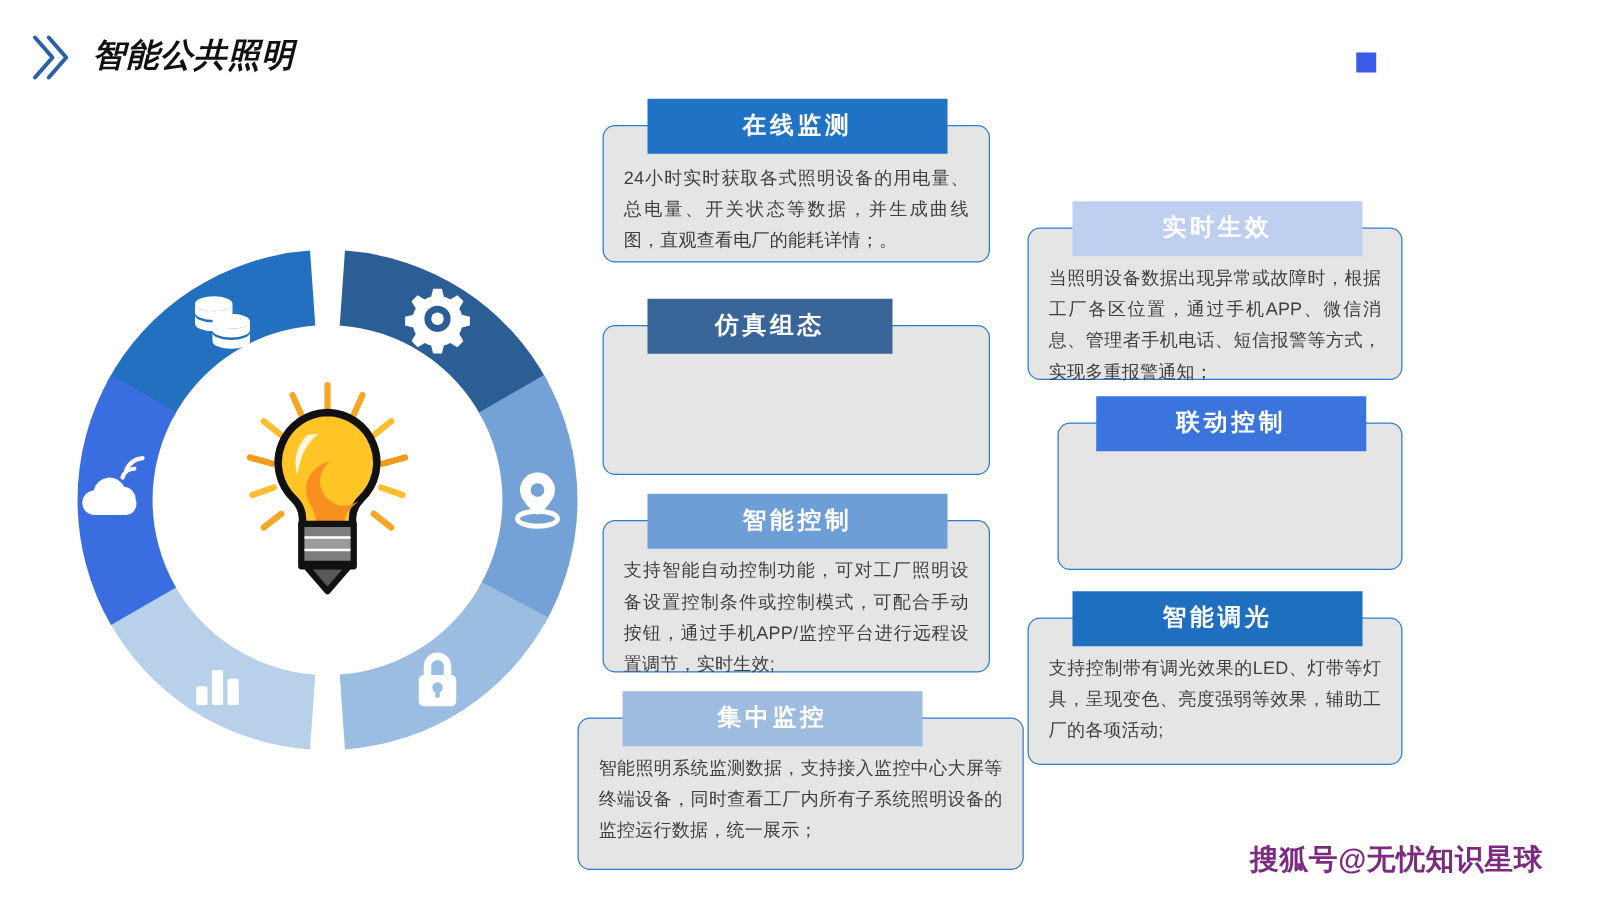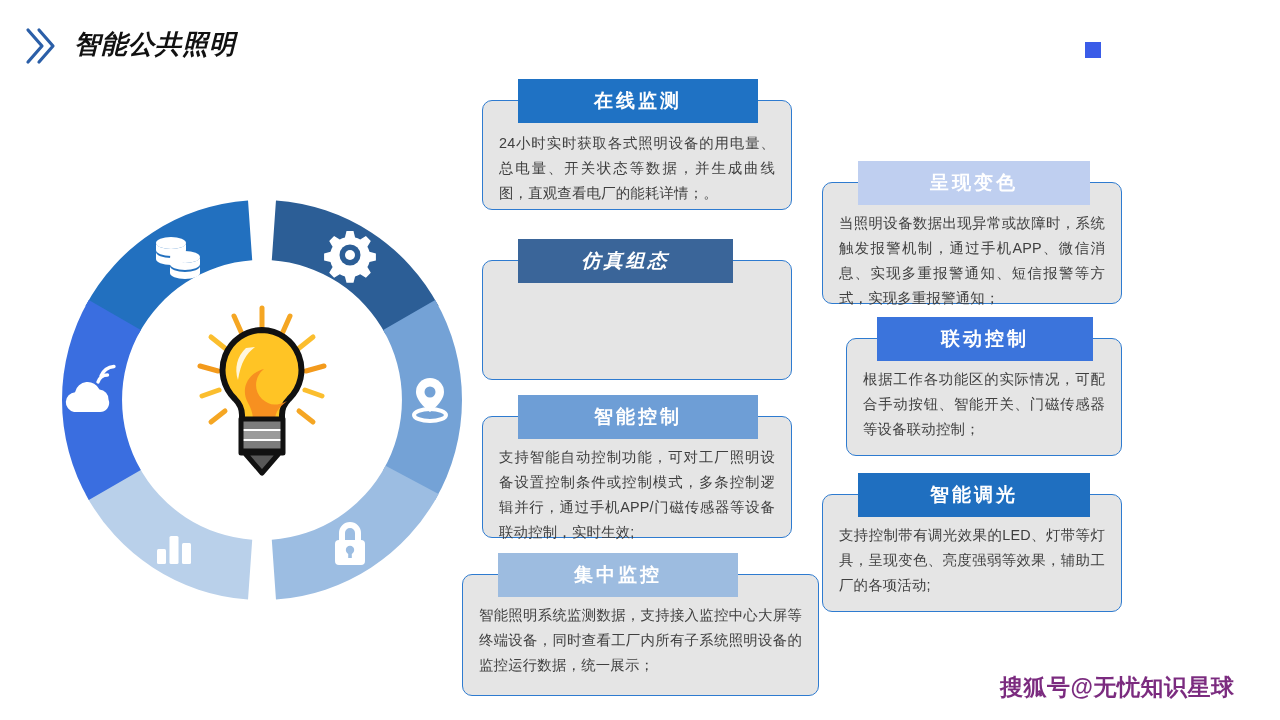--- a/index.html
+++ b/index.html
@@ -100,21 +100,21 @@
     text-align: justify;
     text-justify: inter-ideograph;
   }
 
   
   #card-online-monitoring   { left: 482px; top: 100px; width: 310px; height: 110px; }
   #card-online-monitoring .card-header { width: 240px; }
   #card-online-monitoring .card-body   { padding-top: 30px; }
 
   #card-simulation          { left: 482px; top: 260px; width: 310px; height: 120px; }
-  #card-simulation .card-header { width: 215px; font-style: italic; }
+  #card-simulation .card-header { width: 196px; }
   #card-simulation .card-body   { padding-top: 28px; }
 
   #card-smart-control       { left: 482px; top: 416px; width: 310px; height: 122px; }
   #card-smart-control .card-header { width: 240px; }
   #card-smart-control .card-body   { padding-top: 28px; }
 
   #card-central-monitoring  { left: 462px; top: 574px; width: 357px; height: 122px; }
   #card-central-monitoring .card-header { width: 240px; }
   #card-central-monitoring .card-body   { padding-top: 28px; }
 
@@ -272,36 +272,35 @@
   <div class="card-header" style="background: rgb(31, 114, 196);">在线监测</div>
   <div class="card-body">24小时实时获取各式照明设备的用电量、总电量、开关状态等数据，并生成曲线图，直观查看电厂的能耗详情；。</div>
 </div>
 
 <div class="card" id="card-simulation">
   <div class="card-header" style="background: rgb(58, 101, 153);">仿真组态</div>
 </div>
 
 <div class="card" id="card-smart-control">
   <div class="card-header" style="background: rgb(110, 158, 214);">智能控制</div>
-  <div class="card-body">支持智能自动控制功能，可对工厂照明设备设置控制条件或控制模式，多条控制逻辑并行，通过手机APP/门磁传感器等设备联动控制，实时生效;</div>
+  <div class="card-body">支持智能自动控制功能，可对工厂照明设备设置控制条件或控制模式，可配合手动按钮，通过手机APP/监控平台进行远程设置调节，实时生效;</div>
 </div>
 
 <div class="card" id="card-central-monitoring">
   <div class="card-header" style="background: rgb(157, 188, 224);">集中监控</div>
   <div class="card-body">智能照明系统监测数据，支持接入监控中心大屏等终端设备，同时查看工厂内所有子系统照明设备的监控运行数据，统一展示；</div>
 </div>
 
 <div class="card" id="card-active-alarm">
-  <div class="card-header" style="background: rgb(191, 207, 240);">呈现变色</div>
-  <div class="card-body">当照明设备数据出现异常或故障时，系统触发报警机制，通过手机APP、微信消息、实现多重报警通知、短信报警等方式，实现多重报警通知；</div>
+  <div class="card-header" style="background: rgb(191, 207, 240);">实时生效</div>
+  <div class="card-body">当照明设备数据出现异常或故障时，根据工厂各区位置，通过手机APP、微信消息、管理者手机电话、短信报警等方式，实现多重报警通知；</div>
 </div>
 
 <div class="card" id="card-linkage-control">
   <div class="card-header" style="background: rgb(59, 116, 220);">联动控制</div>
-  <div class="card-body">根据工作各功能区的实际情况，可配合手动按钮、智能开关、门磁传感器等设备联动控制；</div>
 </div>
 
 <div class="card" id="card-smart-dimming">
   <div class="card-header" style="background: rgb(31, 111, 192);">智能调光</div>
   <div class="card-body">支持控制带有调光效果的LED、灯带等灯具，呈现变色、亮度强弱等效果，辅助工厂的各项活动;</div>
 </div>
 
 <div id="watermark">搜狐号@无忧知识星球</div>
 
 </body></html>

